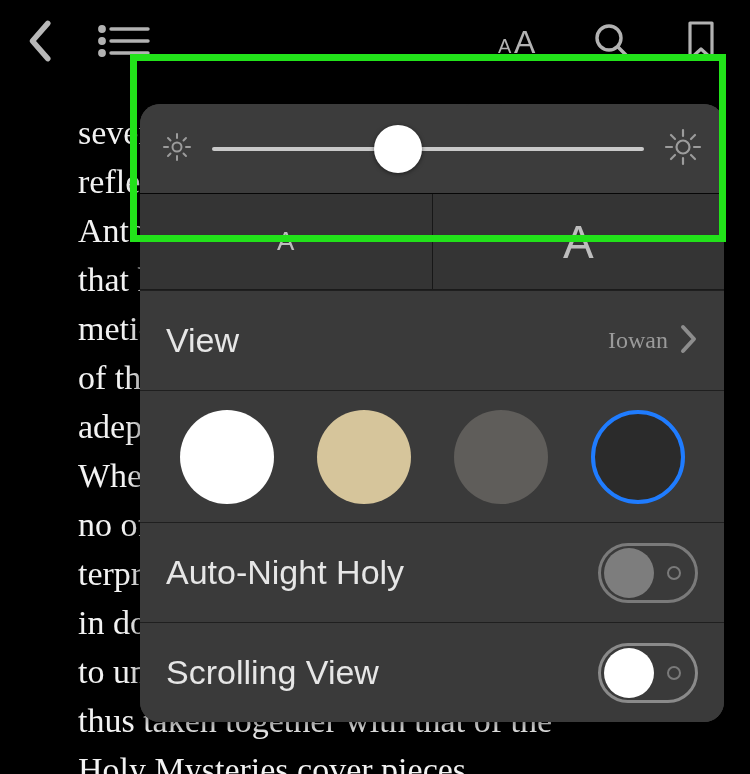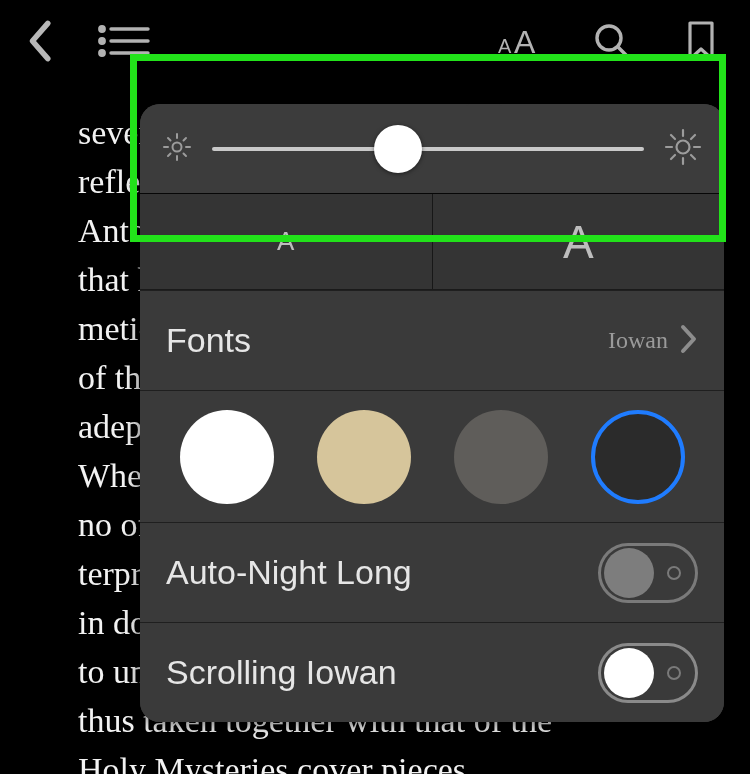--- a/index.html
+++ b/index.html
@@ -292,45 +292,45 @@
       </svg>
     </span>
   </div>
 
   <div class="fontsize-row">
     <div class="fontsize-btn small">A</div>
     <div class="fontsize-btn big">A</div>
   </div>
 
   <div class="row">
-    <span class="row-label">Fonts</span>
+    <span class="row-label">View</span>
     <span class="row-value">Iowan</span>
     <span class="chevron-right">
       <svg width="18" height="30" viewBox="0 0 18 30">
           <polyline points="3,3 14,15 3,27" stroke="#8d8d8d" stroke-width="4" fill="none" stroke-linecap="round" stroke-linejoin="round"></polyline>
         </svg>
     </span>
   </div>
 
   <div class="themes-row">
     <div class="swatch white"></div>
     <div class="swatch sepia"></div>
     <div class="swatch gray"></div>
     <div class="swatch black"></div>
   </div>
 
   <div class="row">
-    <span class="row-label">Auto-Night Long</span>
+    <span class="row-label">Auto-Night Holy</span>
     <div class="toggle off">
       <div class="knob"></div>
         <div class="dot"></div>
     </div>
   </div>
 
   <div class="row" style="border-bottom:none">
-    <span class="row-label">Scrolling Iowan</span>
+    <span class="row-label">Scrolling View</span>
     <div class="toggle on">
       <div class="knob"></div>
         <div class="dot"></div>
     </div>
   </div>
 
 </div>
 
 </body></html>

